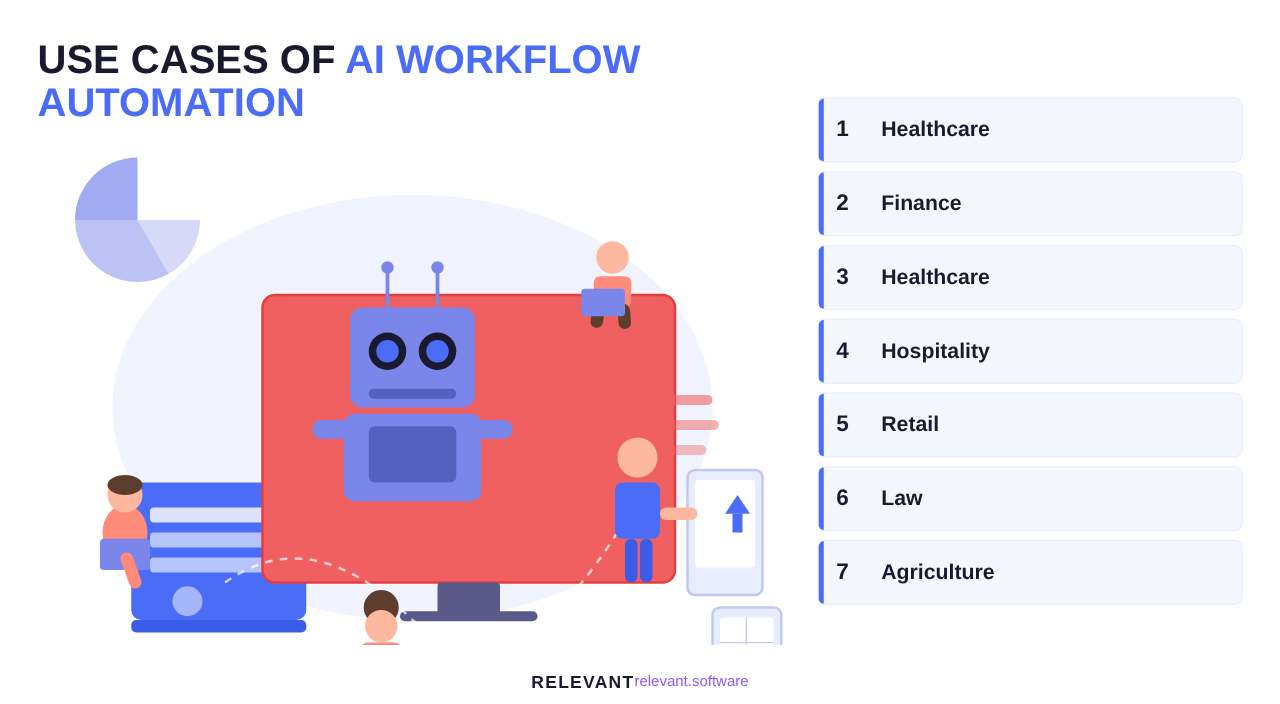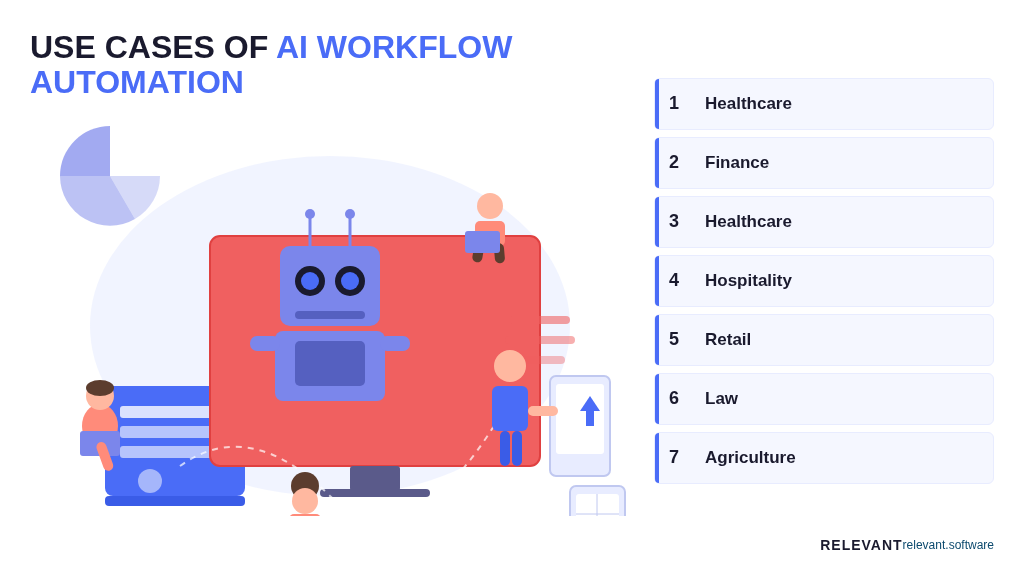--- a/index.html
+++ b/index.html
@@ -105,35 +105,35 @@
     }
 
     .item-label {
       font-size: 17px;
       font-weight: 700;
       color: #1a1a2e;
     }
 
     .footer {
       display: flex;
-      justify-content: flex-end;
+      justify-content: center;
       align-items: center;
       padding: 6px 30px 10px 30px;
     }
 
     .brand-name {
       font-size: 14px;
       font-weight: 900;
       color: #1a1a2e;
       letter-spacing: 1px;
     }
 
     .website {
       font-size: 12px;
-      color: #0c4a6e;
+      color: #8b5cf6;
     }
   </style>
 </head>
 <body>
 
 <div class="main-container">
 
   <div class="left-panel">
     <div class="title-block">
       <div class="title-line1">

